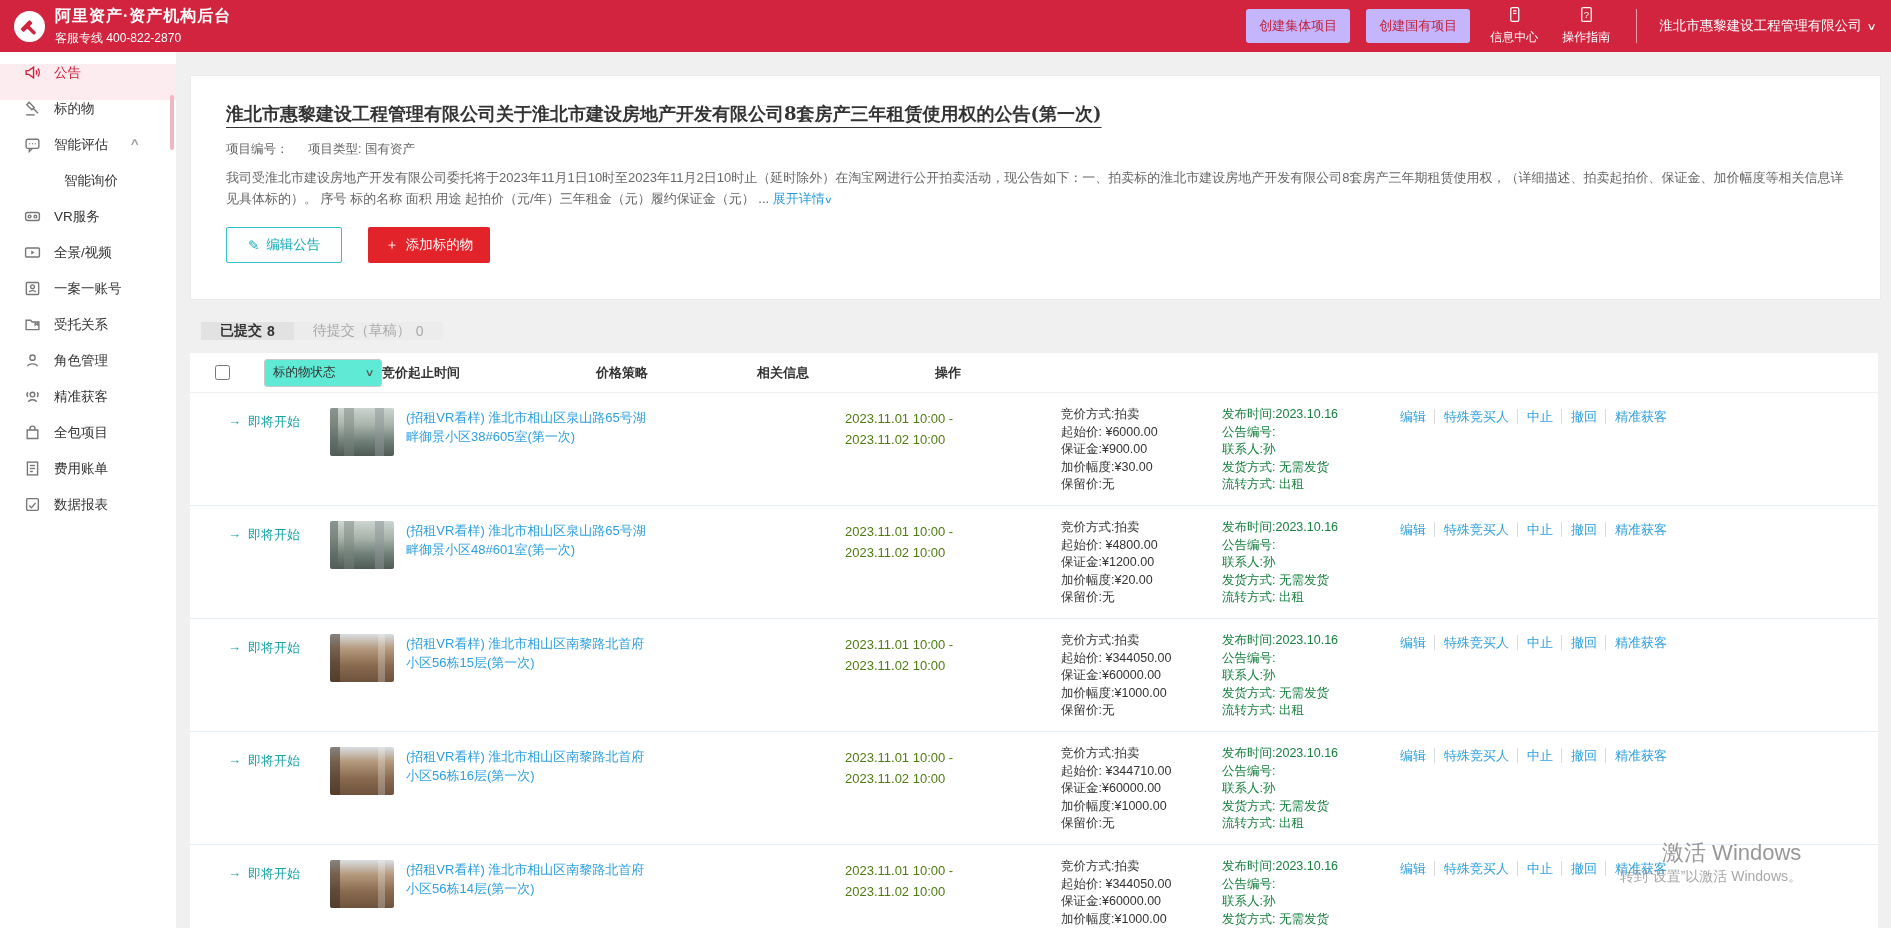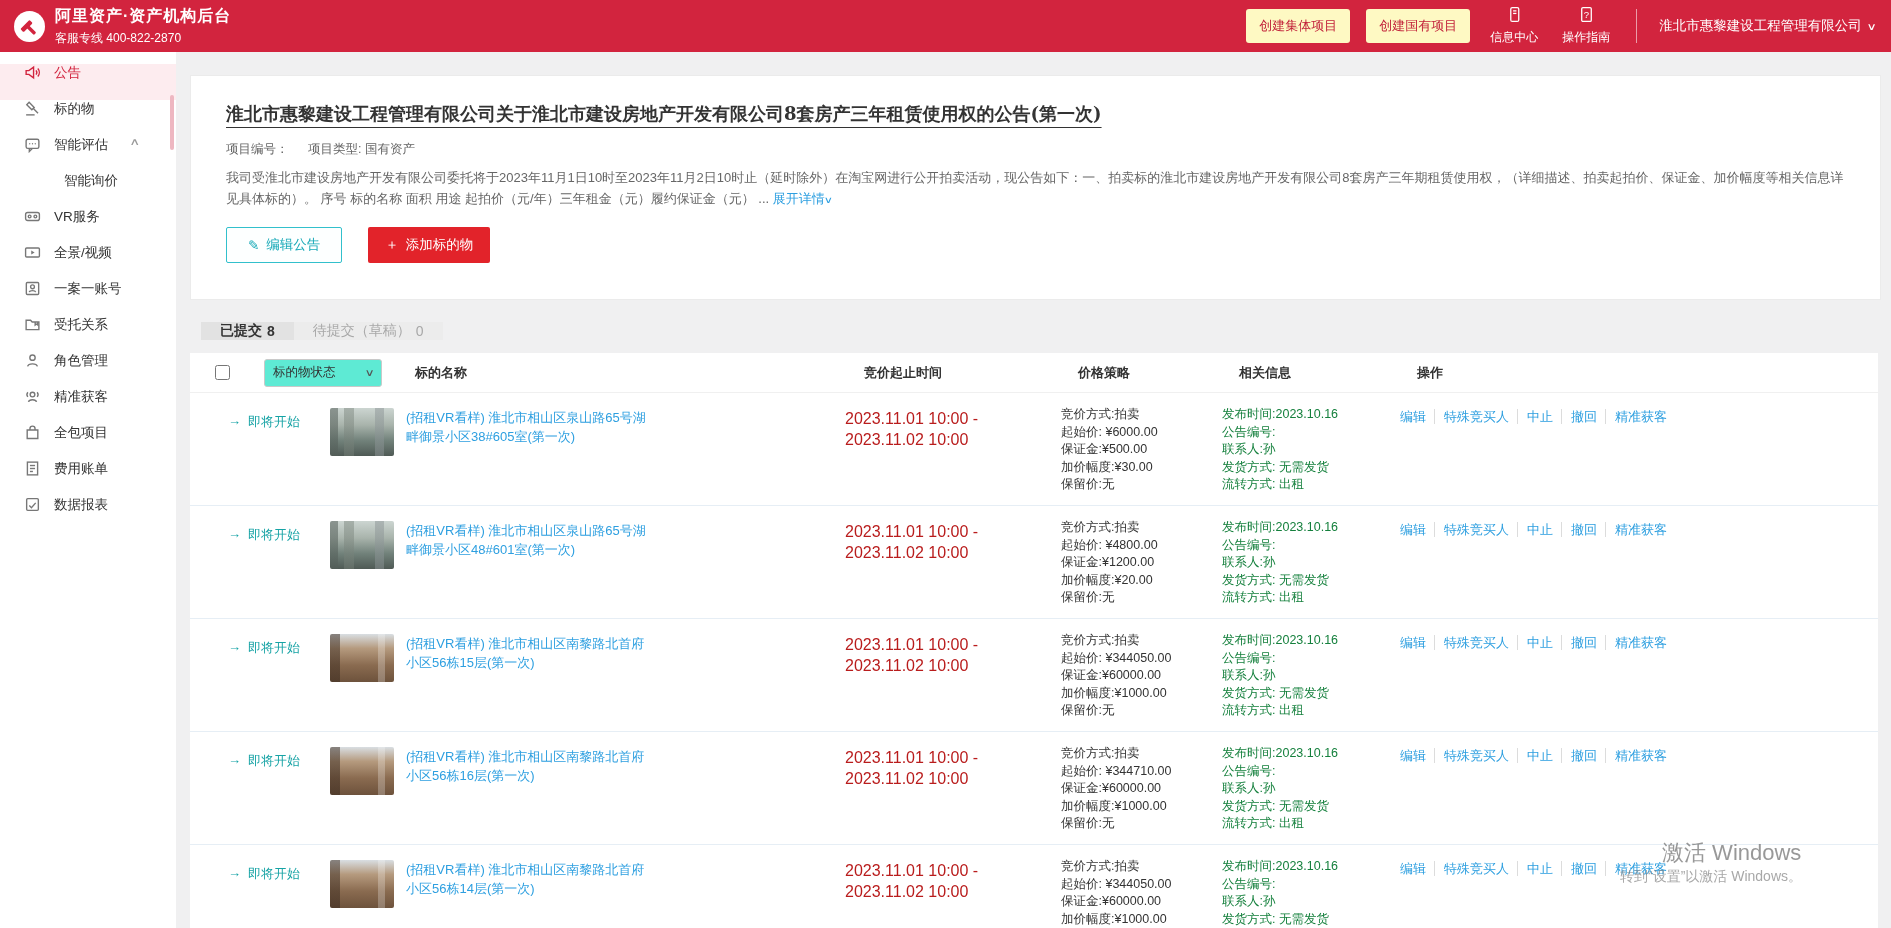--- a/index.html
+++ b/index.html
@@ -6,21 +6,21 @@
   .page{position:relative;width:1891px;height:928px;background:#f0f0f1;overflow:hidden;
         font-family:"Liberation Sans",sans-serif;color:#333;}
   
   .hdr{position:absolute;top:0;left:0;right:0;height:52px;background:#d2243e;display:flex;align-items:center;z-index:10;}
   .hdr-left{display:flex;align-items:center;padding-left:14px;gap:10px;}
   .logo{width:31px;height:31px;border-radius:50%;background:#fff;display:flex;align-items:center;justify-content:center;flex:0 0 auto;}
   .titles{display:flex;flex-direction:column;color:#fff;}
   .h-title{font-size:16px;font-weight:bold;letter-spacing:1px;}
   .h-hotline{font-size:12px;margin-top:3px;}
   .hdr-right{margin-left:auto;display:flex;align-items:center;gap:16px;padding-right:16px;}
-  .h-btn{background:#fef9c3;color:#c11f38;font-size:13px;padding:8px 13px;border-radius:3px;border:none;cursor:pointer;font-family:inherit;}
+  .h-btn{background:#c4b5fd;color:#c11f38;font-size:13px;padding:8px 13px;border-radius:3px;border:none;cursor:pointer;font-family:inherit;}
   .icon-group{display:flex;flex-direction:column;align-items:center;gap:3px;color:#fff;font-size:12px;cursor:pointer;margin:0 4px;}
   .h-divider{width:1px;height:34px;background:rgba(255,255,255,.55);margin:0 6px;}
   .company{color:#fff;font-size:13.5px;display:flex;align-items:center;gap:6px;cursor:pointer;}
   .chev{font-size:10px;transform:scaleX(1.4);display:inline-block;}
   
   .sidebar{position:absolute;top:52px;left:0;width:176px;bottom:0;background:#fff;padding-top:12px;box-sizing:border-box;}
   .s-item{height:36px;display:flex;align-items:flex-start;padding-left:24px;gap:13px;font-size:13.5px;color:#333;cursor:pointer;}
   .s-item .s-icon{width:17px;height:17px;color:#777;flex:0 0 auto;display:flex;}
   .s-item svg{width:17px;height:17px;}
   .s-item.active{background:#fdecef;color:#d2243e;}
@@ -65,21 +65,21 @@
   .c-status .arr{font-size:13px;}
   .c-thumb{width:76px;padding-top:2px;}
   .thumb{width:64px;height:48px;border-radius:2px;display:block;cursor:pointer;}
   .thumb.street{background:
      linear-gradient(90deg, rgba(85,95,90,.55) 0 13%, rgba(0,0,0,0) 13% 22%, rgba(120,130,122,.45) 22% 38%, rgba(0,0,0,0) 38% 70%, rgba(140,148,150,.5) 70% 84%, rgba(0,0,0,0) 84%),
      linear-gradient(180deg,#ccd5d1 0%,#a9b4ac 35%,#71817a 68%,#4f5a55 100%);}
   .thumb.building{background:
      linear-gradient(90deg, rgba(55,40,30,.5) 0 16%, rgba(0,0,0,0) 16% 75%, rgba(255,255,255,.25) 75% 86%, rgba(0,0,0,0) 86%),
      linear-gradient(180deg,#d9dee2 0%,#b59a7e 30%,#8a6b50 65%,#6d523c 100%);}
   .c-name{width:250px;font-size:13px;color:#2d9fe0;line-height:19px;padding-top:2px;cursor:pointer;}
-  .c-time{width:216px;margin-left:189px;font-size:16px;color:#b91c1c;line-height:21px;padding-top:2px;}
+  .c-time{width:216px;margin-left:189px;font-size:13px;color:#4d7c0f;line-height:21px;padding-top:2px;}
   .c-price{width:161px;font-size:12.5px;color:#333;line-height:17.6px;}
   .c-info{width:178px;font-size:12.5px;color:#15803d;line-height:17.6px;}
   .c-ops{flex:1;font-size:13px;padding-top:2px;white-space:nowrap;}
   .op{color:#2d9fe0;cursor:pointer;}
   .op + .op{margin-left:8px;padding-left:9px;border-left:1px solid #dcdcdc;}
   
   .wm1{position:absolute;left:1662px;top:838px;font-size:22px;color:rgba(112,112,112,.72);}
   .wm2{position:absolute;left:1620px;top:868px;font-size:14px;color:rgba(125,125,125,.68);}
 </style>
 </head>
@@ -293,21 +293,20 @@
       </div>
     </div>
 
     <div class="panel">
       <div class="thead">
         <input type="checkbox" class="th-check" style="">
         <span class="th-filter">
           <span>标的物状态</span>
           <span class="chev">∨</span>
         </span>
-        <span class="th-name">标的名称</span>
         <span class="th-time">竞价起止时间</span>
         <span class="th-price">价格策略</span>
         <span class="th-info">相关信息</span>
         <span class="th-ops">操作</span>
       </div>
       <div id="table-rows">
   <div class="trow">
     <div class="c-status">
       <span class="arr">→</span>
       <span>即将开始</span>
@@ -316,21 +315,21 @@
       <span class="thumb street"></span>
     </div>
     <div class="c-name">(招租VR看样) 淮北市相山区泉山路65号湖畔御景小区38#605室(第一次)</div>
     <div class="c-time">
       <div>2023.11.01 10:00 -</div>
       <div>2023.11.02 10:00</div>
     </div>
     <div class="c-price">
               <div>竞价方式:拍卖</div>
               <div>起始价: ¥6000.00</div>
-              <div>保证金:¥500.00</div>
+              <div>保证金:¥900.00</div>
               <div>加价幅度:¥30.00</div>
               <div>保留价:无</div>
             </div>
     <div class="c-info">
               <div>发布时间:2023.10.16</div>
               <div>公告编号:</div>
               <div>联系人:孙</div>
               <div>发货方式: 无需发货</div>
               <div>流转方式: 出租</div>
             </div>

